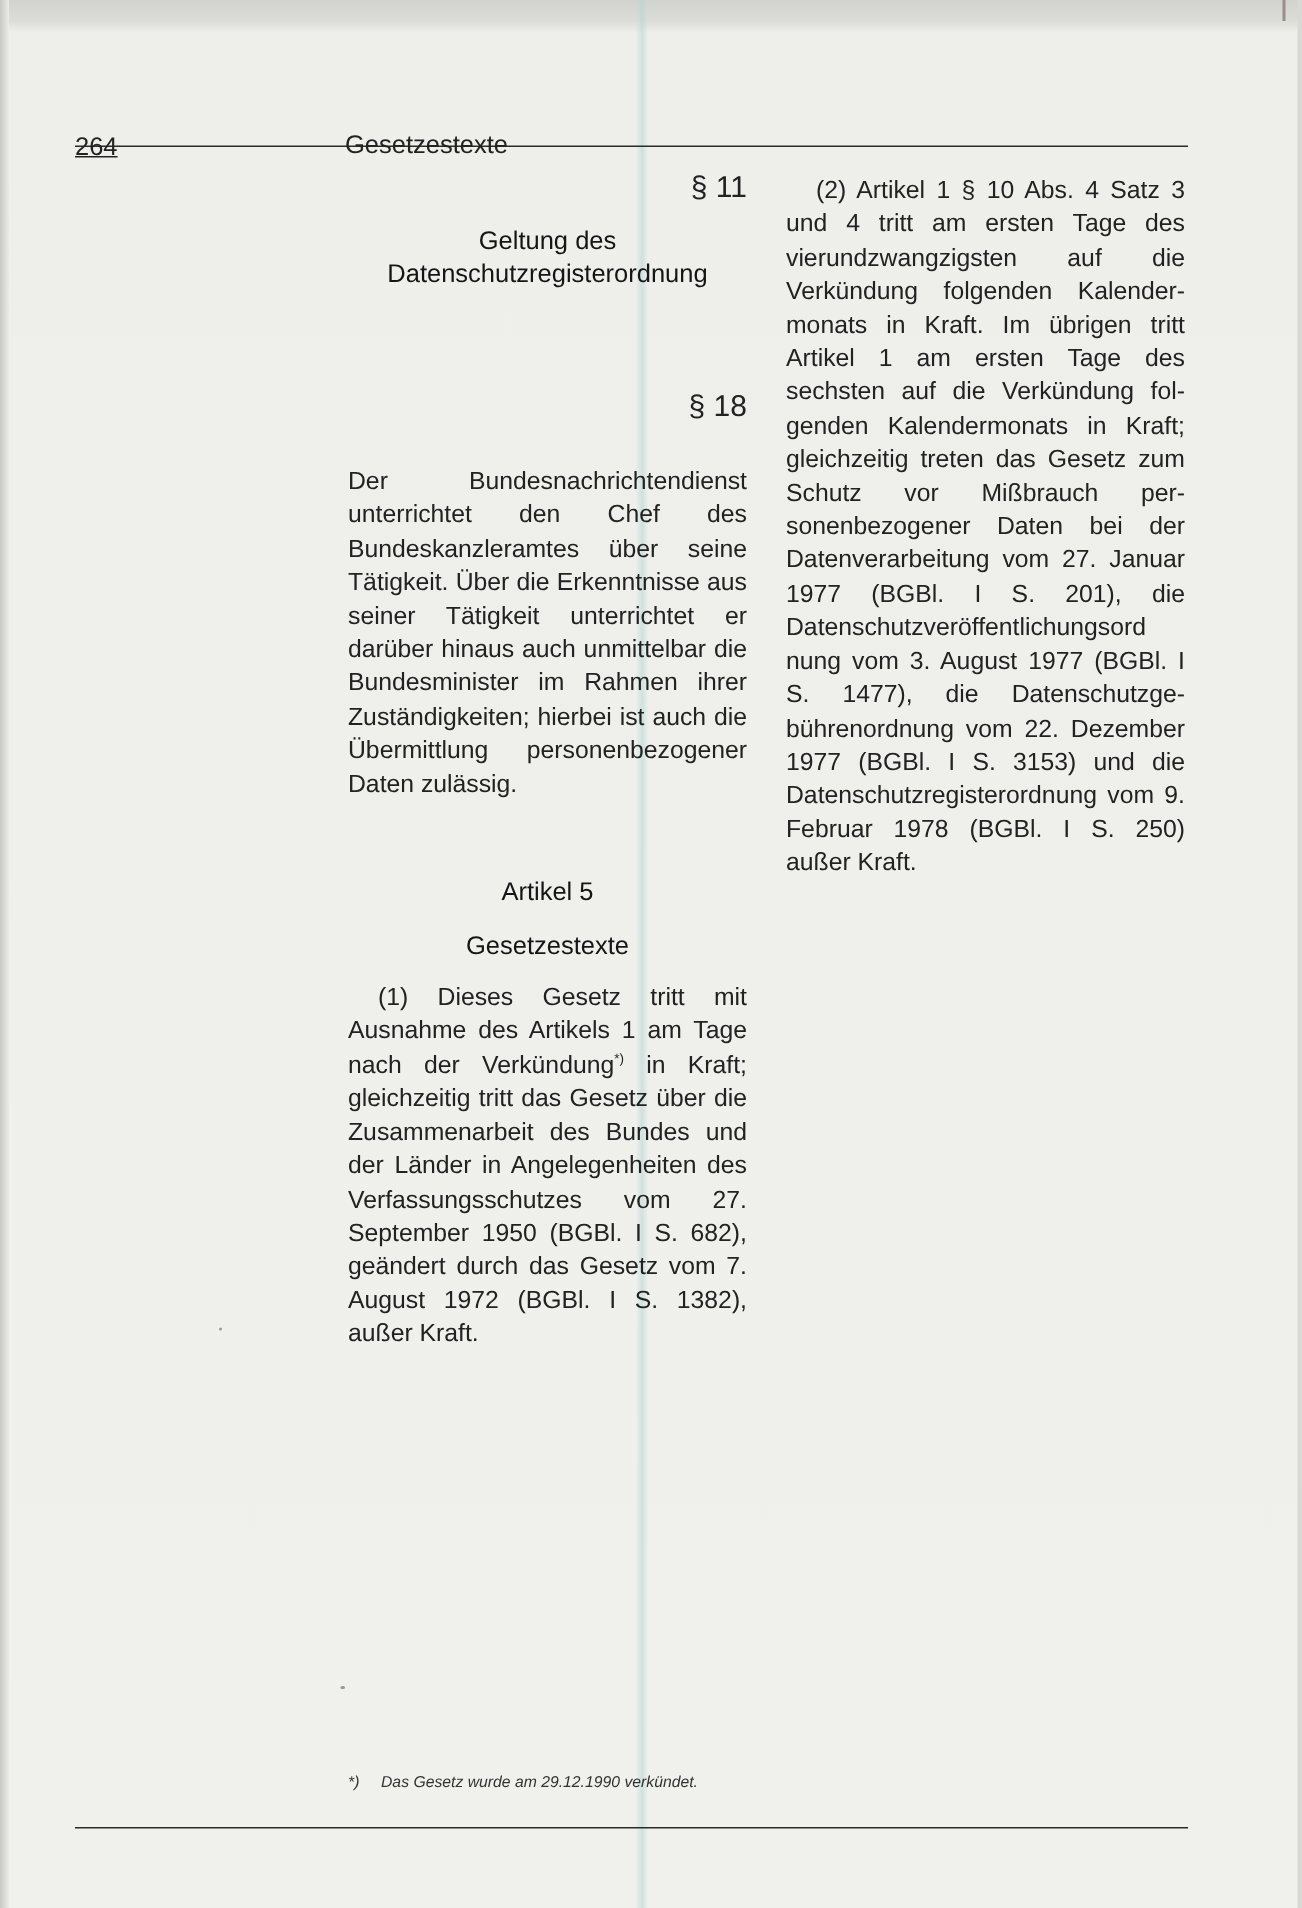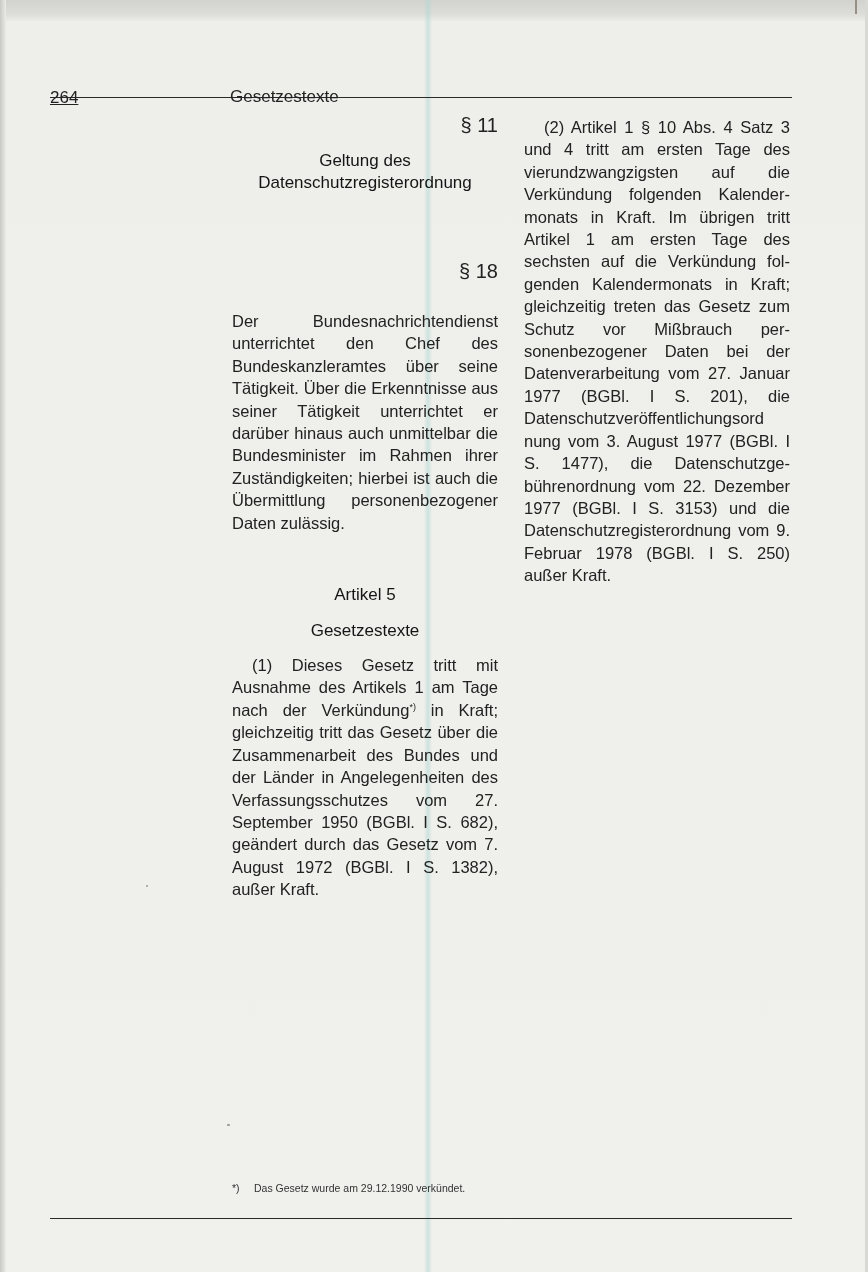--- a/index.html
+++ b/index.html
@@ -53,20 +53,21 @@
       color: #151515;
     }
     .body-text {
       text-align: justify; margin: 0; hyphens: manual;
     }
     .indent { text-indent: 20px; }
     sup { font-size: 9px; line-height: 0; }
     .footnote {
       position: absolute; left: 232px; top: 1182px; font-size: 10.5px; color: #333;
       white-space: nowrap;
+      font-style: italic;
     }
     .footnote .mark { display: inline-block; width: 22px; }
     .bottom-rule {
       position: absolute; left: 50px; top: 1218px; width: 742px; height: 0;
       border-top: 1.5px solid #2a2a2a;
     }
     .speck { position: absolute; width: 3px; height: 2px; background: #999; border-radius: 1px; }
   </style>
 </head>
 <body>

